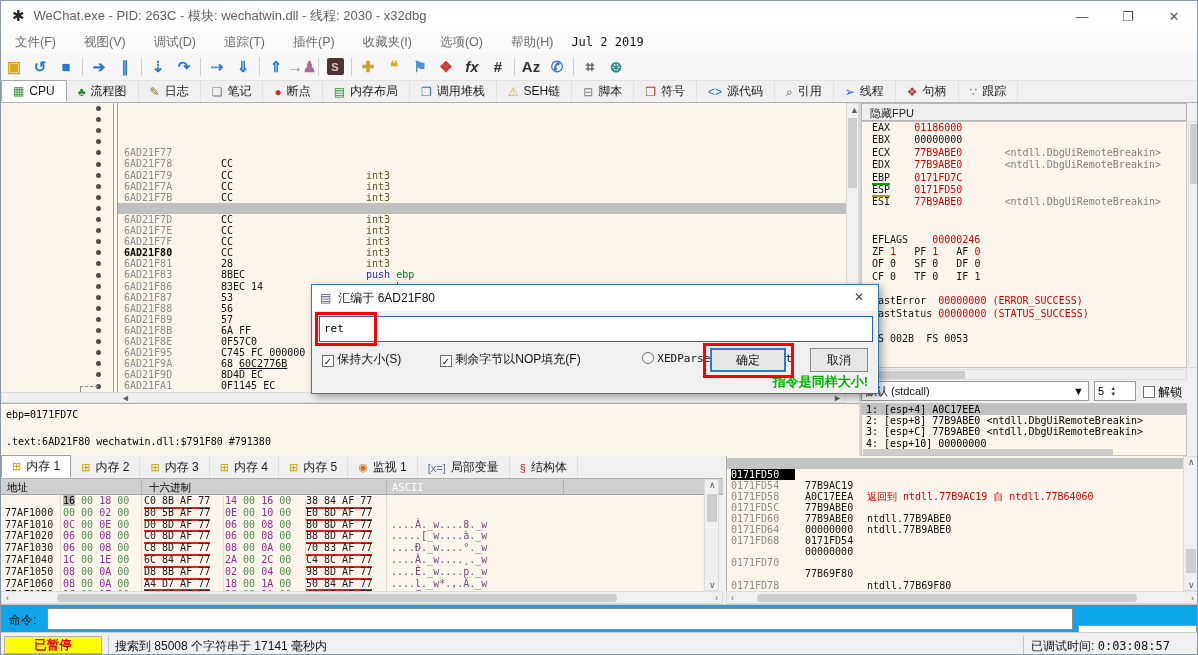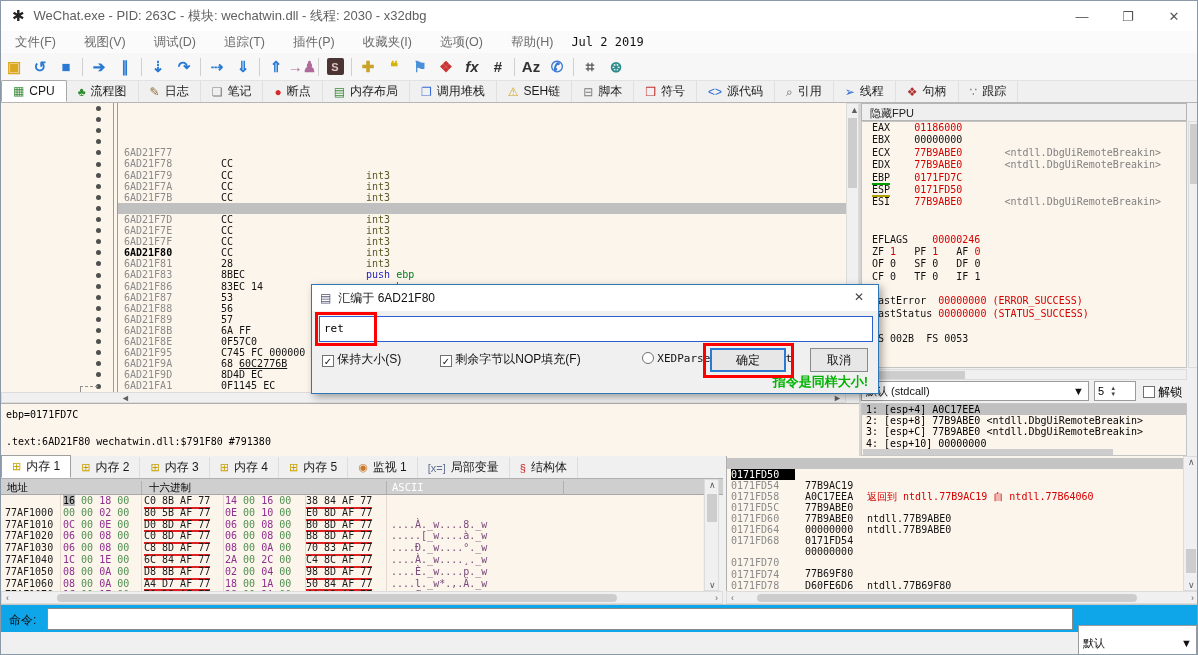--- a/index.html
+++ b/index.html
@@ -650,25 +650,20 @@
       <div class="srow" style="top:68.3px">
     <span class="saddr">0171FD68</span>
     <span class="sval">00000000</span>
     
   </div>
       <div class="srow" style="top:90.4px">
     <span class="saddr">0171FD70</span>
     <span class="sval">77B69F80</span>
     <span class="scmt ck">ntdll.77B69F80</span>
   </div>
-      <div class="srow" style="top:101.5px">
-    <span class="saddr">0171FD74</span>
-    <span class="sval">D60FE6D6</span>
-    
-  </div>
       <div class="srow" style="top:112.5px">
     <span class="saddr">0171FD78</span>
     <span class="sval">00000000</span>
     
   </div>
       <div class="srow" style="top:123.6px">
     <span class="saddr">0171FD7C</span>
     
     
   </div>
@@ -686,20 +681,29 @@
 
   <div class="cmdrow">
     <span class="cmdlabel">命令:</span>
     <input class="cmdinput" value="" style="">
     <div class="combo cmdcombo">
       <span>默认</span>
         <span>▼</span>
     </div>
   </div>
 
+  <div class="statusbar">
+    <div class="stpaused">已暂停</div>
+    <span class="stsep" style="left:107px;"></span>
+    <span class="stmsg">搜索到 85008 个字符串于 17141 毫秒内</span>
+    <span class="stsep" style="left:1022px;"></span>
+    <span class="sttime">
+      <span>已调试时间:</span> <span class="mono">0:03:08:57</span>
+    </span>
+  </div>
 
   <div class="dialog">
     <div class="dlgtitle">
       <span class="dlgicon">▤</span>
       <span>汇编于 6AD21F80</span>
       <span class="dlgclose">✕</span>
     </div>
     <div class="dlginput">ret</div>
     <div class="annot" style="left:3px;top:27px;width:62px;height:34px;"></div>
 

